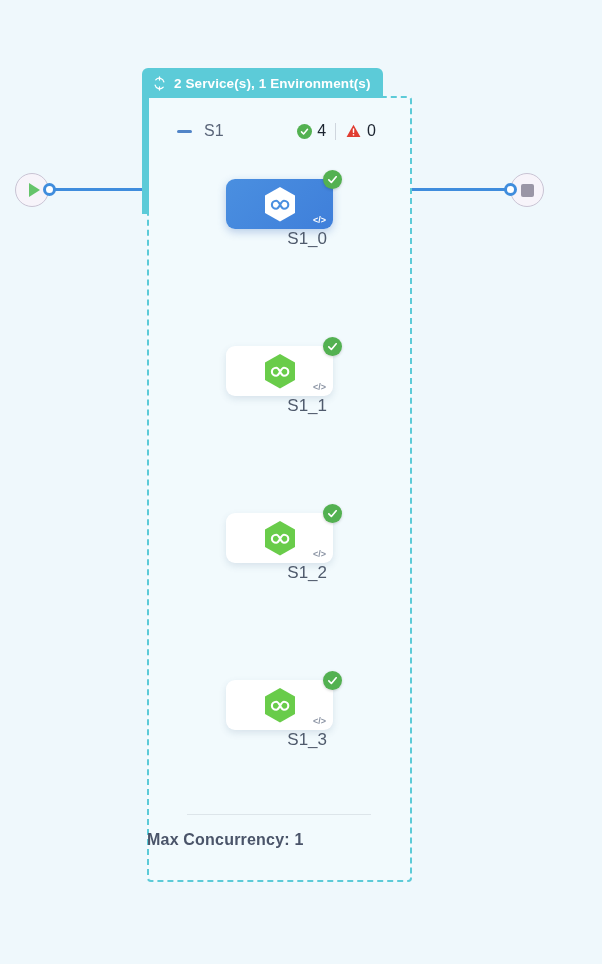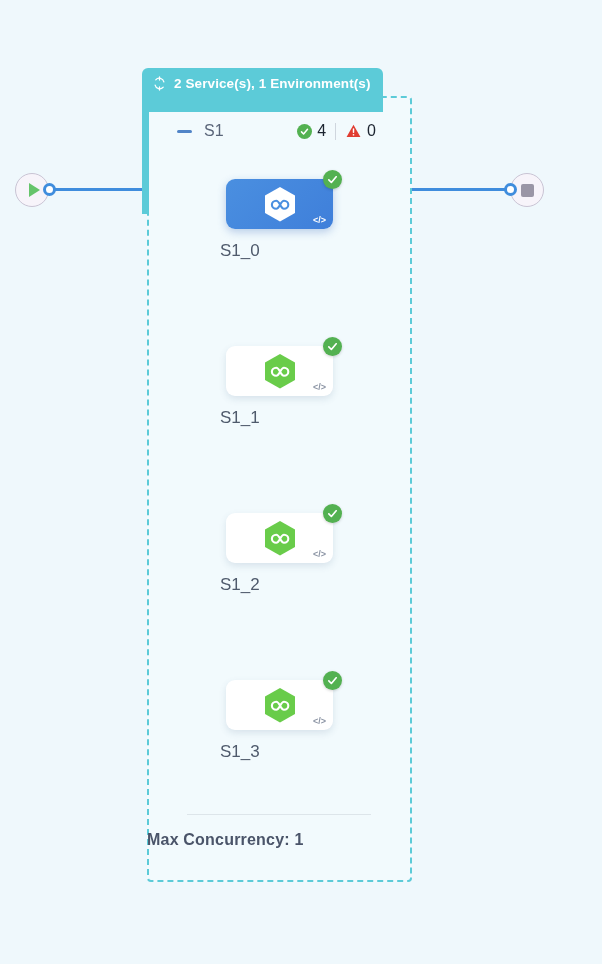--- a/index.html
+++ b/index.html
@@ -78,21 +78,21 @@
   .group-header {
     position: absolute;
     left: 142px;
     top: 68px;
     height: 30px;
     background: #5ccbd8;
     border-radius: 6px 6px 0 0;
     display: flex;
     align-items: center;
     gap: 7px;
-    padding: 0 12px 14px 10px;
+    padding: 0 12px 0 10px;
     color: #ffffff;
     font-size: 13.5px;
     font-weight: 600;
     letter-spacing: 0.1px;
     white-space: nowrap;
     z-index: 6;
   }
   .cycle-icon { display: block; }
 
   
@@ -229,22 +229,21 @@
     height: 19px;
     border-radius: 50%;
     background: #53b151;
     display: flex;
     align-items: center;
     justify-content: center;
     box-shadow: 0 1px 3px rgba(0,0,0,0.18);
   }
 
   .node-label {
-    margin-top: 12px;
-    text-align: left;
+    text-align: right;
     font-size: 17px;
     color: #4f5a6c;
     width: 107px;
     transform: translateX(-6px);
   }
 
   
   .footer-divider {
     position: absolute;
     left: 187px;

